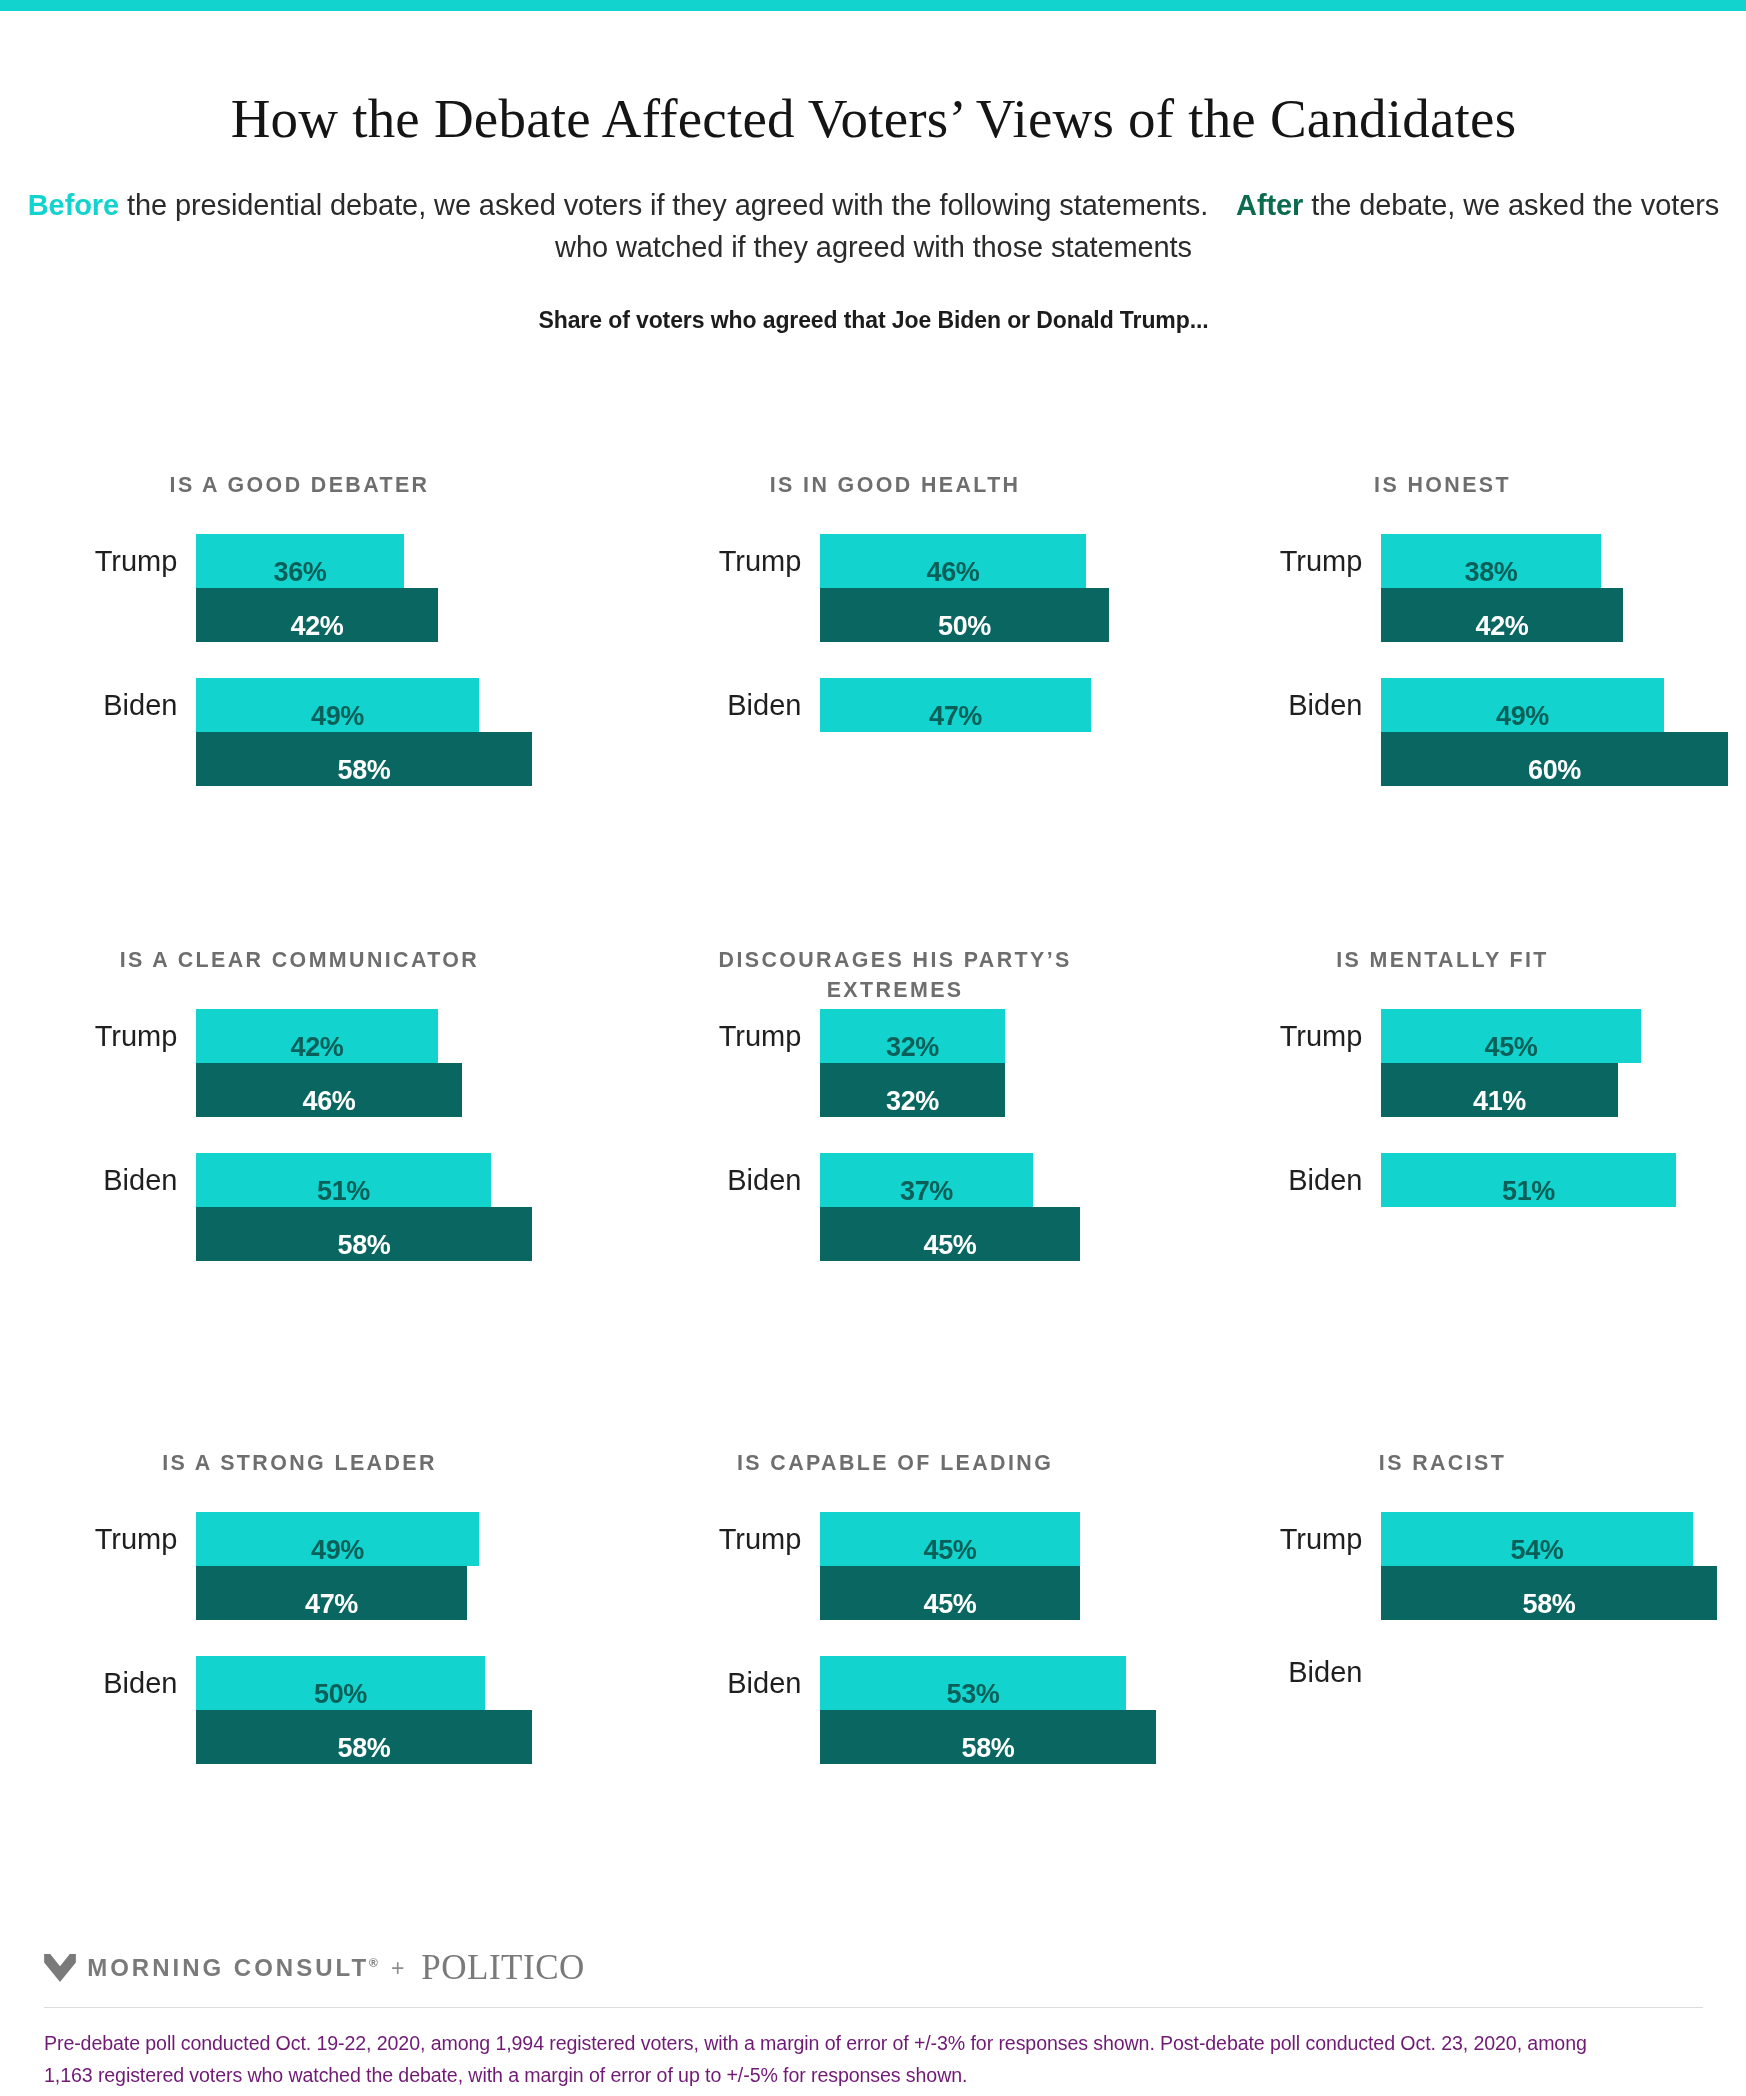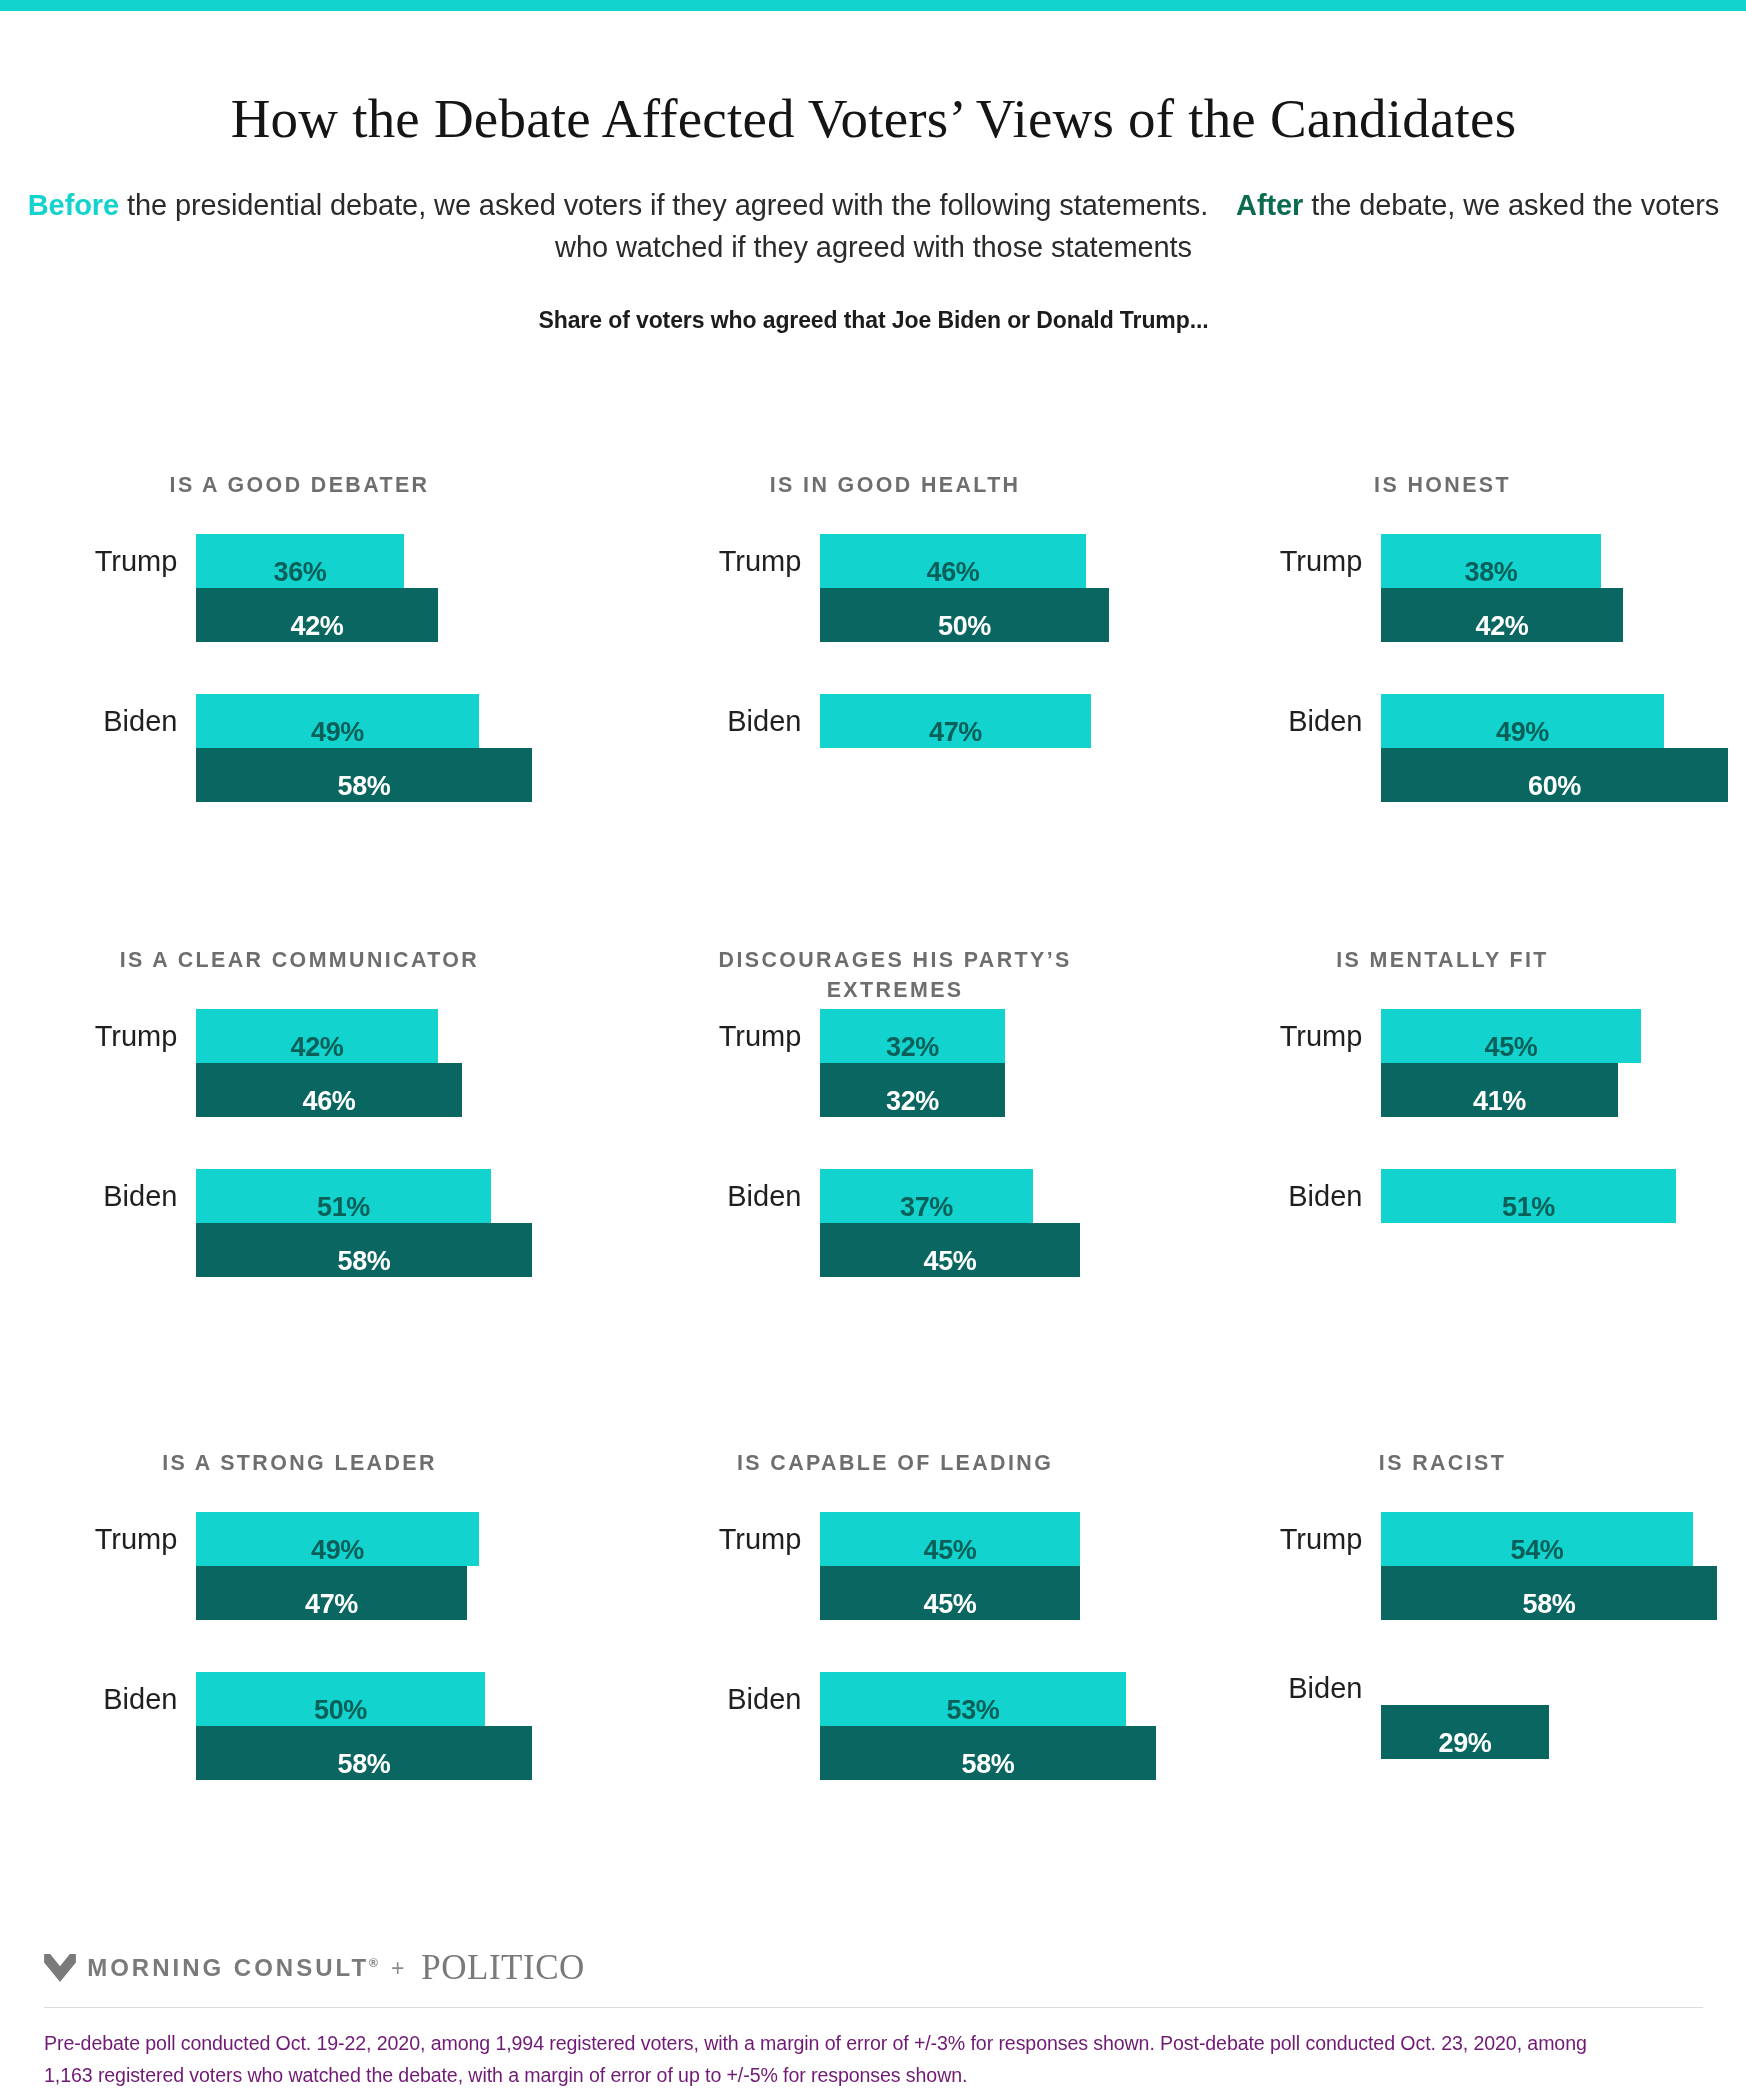--- a/index.html
+++ b/index.html
@@ -85,21 +85,21 @@
     color: #6e6e6e;
     text-align: center;
     line-height: 1.4;
     height: 63px;
   }
   .panel.col1 .panel-title { width: 431px; margin-left: 28px; }
   .panel.col2 .panel-title { width: 459px; margin-left: 5.6px; }
   .panel.col3 .panel-title { width: 421px; margin-left: 30px; }
 
   .cand-group { position: relative; }
-  .cand-group.biden { margin-top: 52px; }
+  .cand-group.biden { margin-top: 36px; }
 
   .cand-row {
     display: flex;
     align-items: center;
   }
   .cand-label {
     font-size: 29px;
     color: #1f1f1f;
     text-align: right;
     padding-right: 18.6px;
@@ -532,25 +532,20 @@
                 </div>
               </div>
           </div>
         </div>
         <div class="cand-group biden">
           <div class="cand-row">
             <div class="cand-label">Biden</div>
           </div>
           <div class="cand-row">
             <div class="cand-label">&nbsp;</div>
-            <div class="bars">
-                <div class="bar after" style="width:168px;">
-                  <span class="bar-value">29%</span>
-                </div>
-              </div>
           </div>
         </div>
       </div>
     </div>
 
   </div>
 
   <div class="footer">
     <div class="logo-row">
       <svg class="mc-mark" viewBox="0 0 34 30">

